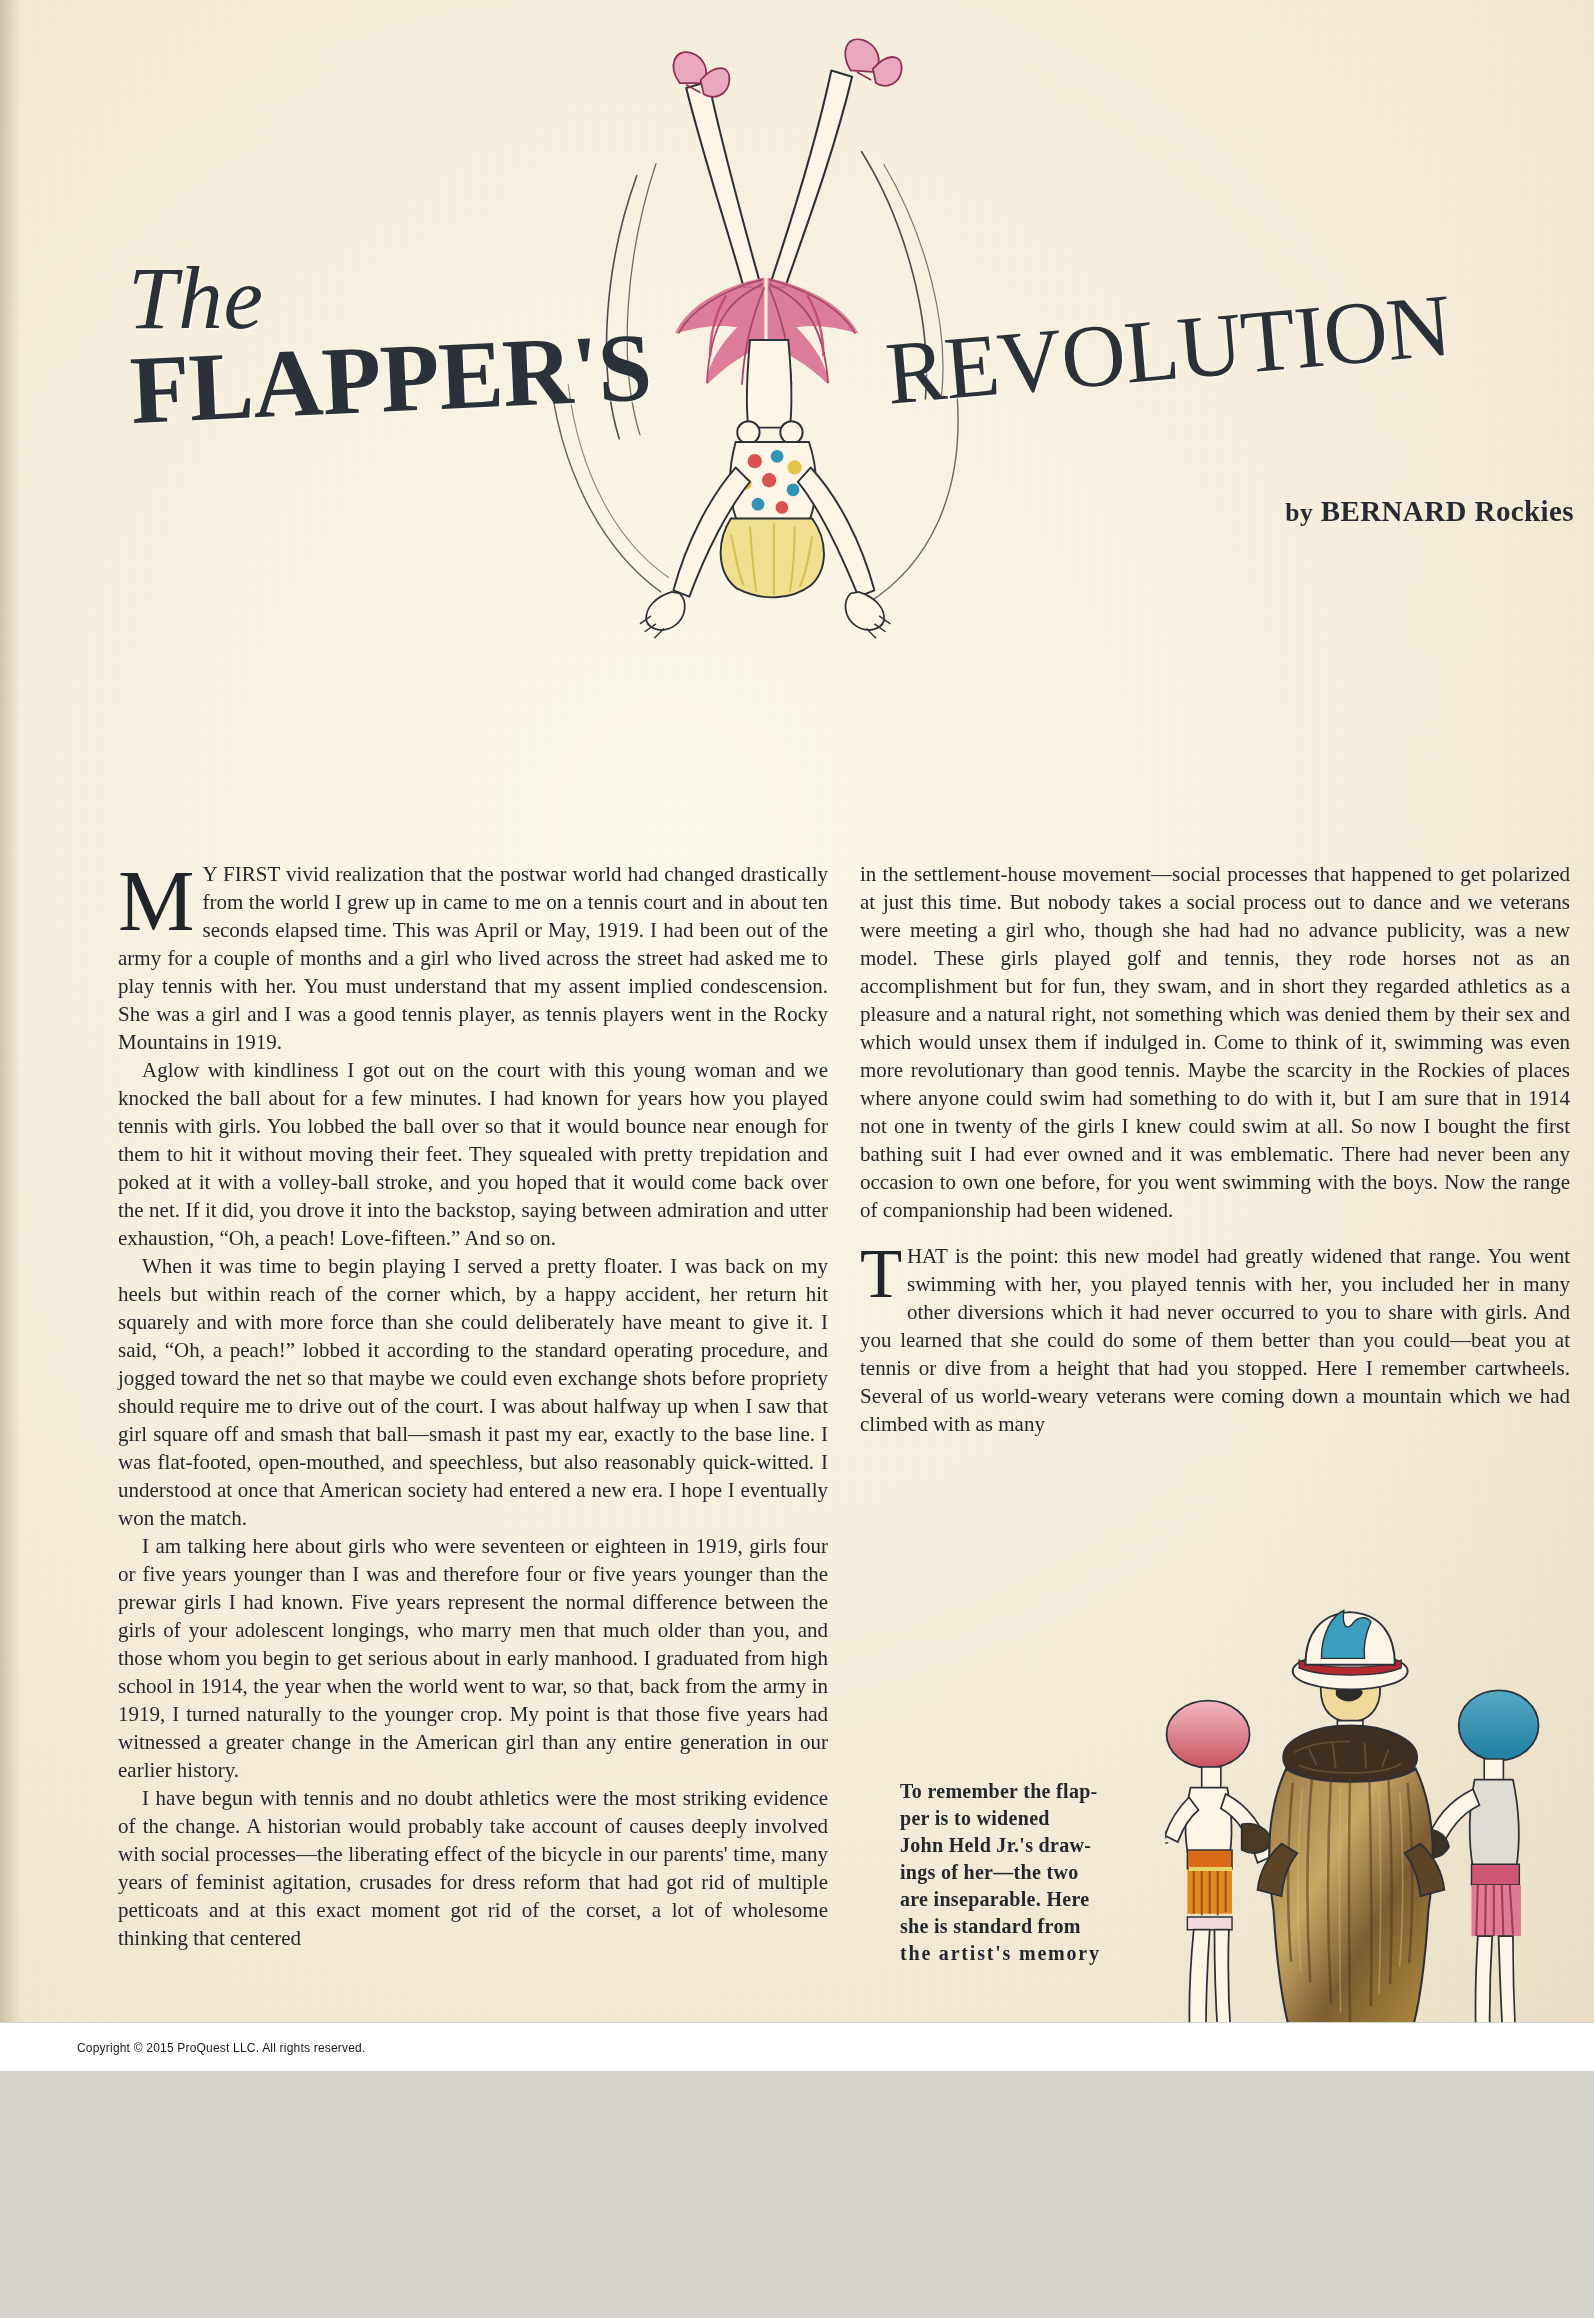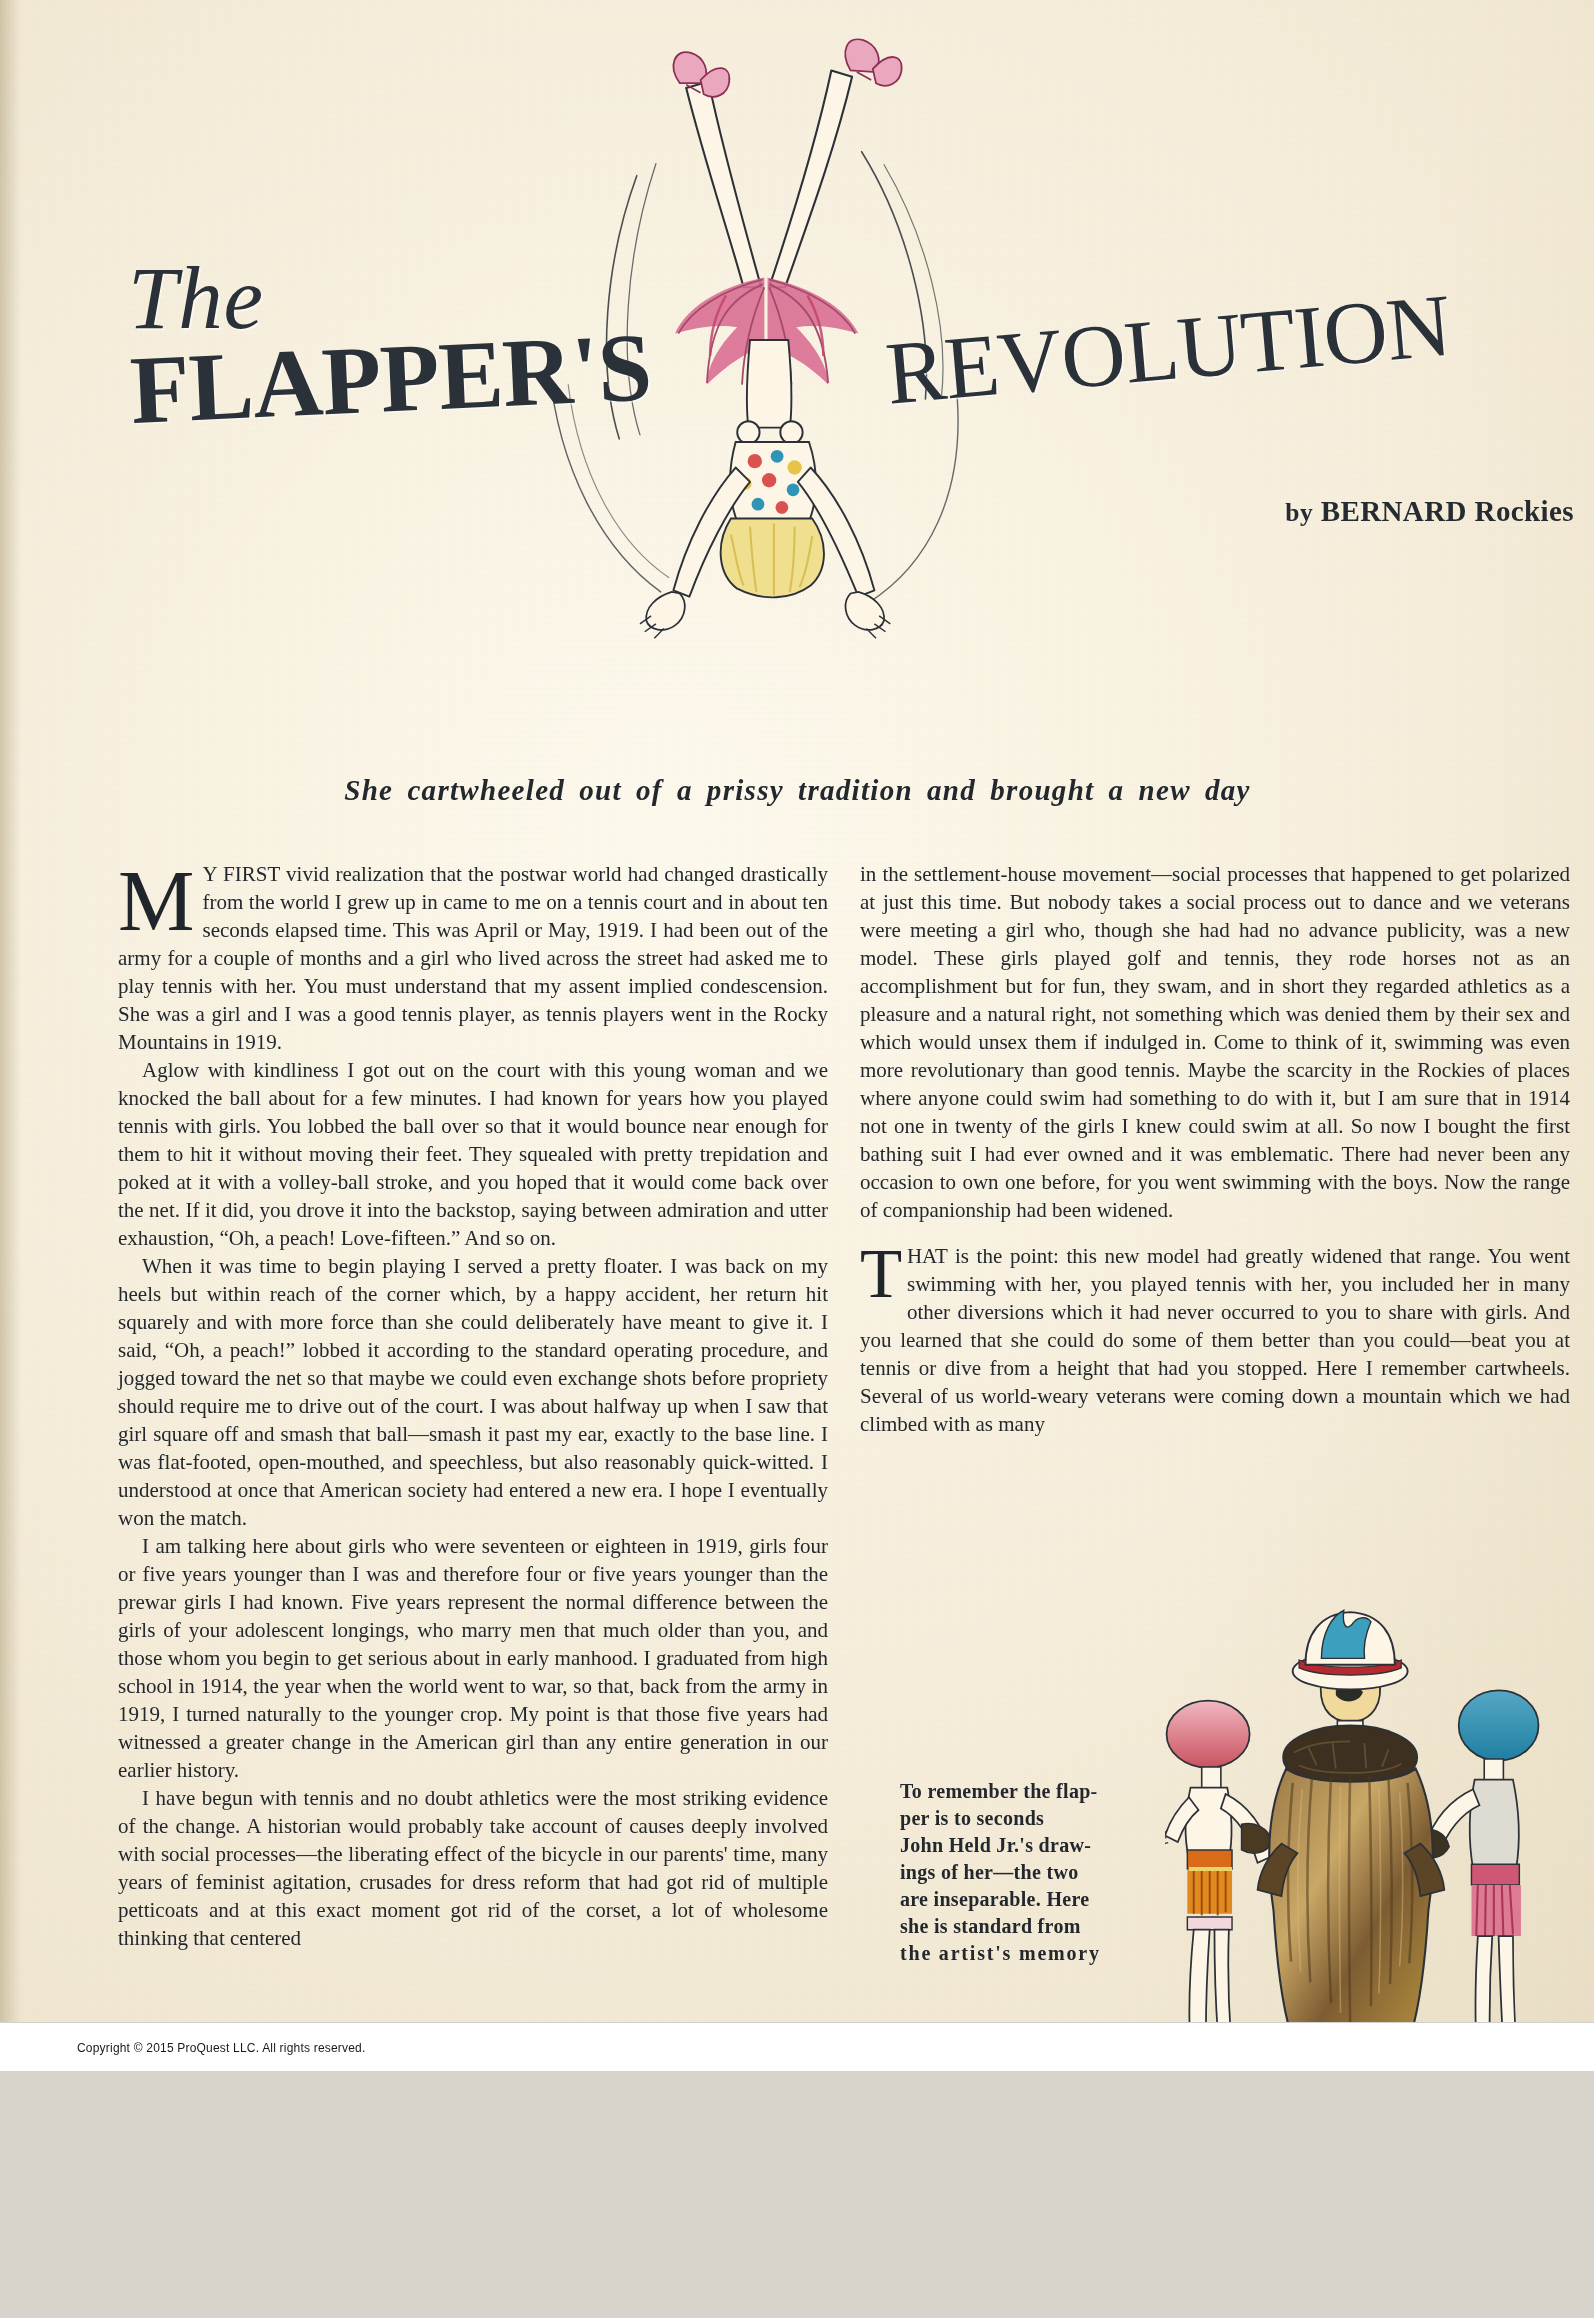--- a/index.html
+++ b/index.html
@@ -337,21 +337,20 @@
 
     <div class="title-the">The</div>
     <div class="title-flappers">FLAPPER'S</div>
     <div class="title-revolution">REVOLUTION</div>
 
     <div class="byline">
       <span class="by">by</span>
       <span>BERNARD Rockies</span>
     </div>
 
-    <div class="deck">She cartwheeled out of a prissy tradition and brought a new day</div>
   </div>
 
   <div class="col col-left">
     <p class="first dropcap-para">
       <span class="dropcap">M</span><span>Y FIRST vivid realization that the postwar world had changed drastically from the world I grew up in came to me on a tennis court and in about ten seconds elapsed time. This was April or May, 1919. I had been out of the army for a couple of months and a girl who lived across the street had asked me to play tennis with her. You must understand that my assent implied condescension. She was a girl and I was a good tennis player, as tennis players went in the Rocky Mountains in 1919.</span>
     </p>
     <p>Aglow with kindliness I got out on the court with this young woman and we knocked the ball about for a few minutes. I had known for years how you played tennis with girls. You lobbed the ball over so that it would bounce near enough for them to hit it without moving their feet. They squealed with pretty trepidation and poked at it with a volley-ball stroke, and you hoped that it would come back over the net. If it did, you drove it into the backstop, saying between admiration and utter exhaustion, “Oh, a peach! Love-fifteen.” And so on.</p>
     <p>When it was time to begin playing I served a pretty floater. I was back on my heels but within reach of the corner which, by a happy accident, her return hit squarely and with more force than she could deliberately have meant to give it. I said, “Oh, a peach!” lobbed it according to the standard operating procedure, and jogged toward the net so that maybe we could even exchange shots before propriety should require me to drive out of the court. I was about halfway up when I saw that girl square off and smash that ball—smash it past my ear, exactly to the base line. I was flat-footed, open-mouthed, and speechless, but also reasonably quick-witted. I understood at once that American society had entered a new era. I hope I eventually won the match.</p>
     <p>I am talking here about girls who were seventeen or eighteen in 1919, girls four or five years younger than I was and therefore four or five years younger than the prewar girls I had known. Five years represent the normal difference between the girls of your adolescent longings, who marry men that much older than you, and those whom you begin to get serious about in early manhood. I graduated from high school in 1914, the year when the world went to war, so that, back from the army in 1919, I turned naturally to the younger crop. My point is that those five years had witnessed a greater change in the American girl than any entire generation in our earlier history.</p>
     <p>I have begun with tennis and no doubt athletics were the most striking evidence of the change. A historian would probably take account of causes deeply involved with social processes—the liberating effect of the bicycle in our parents' time, many years of feminist agitation, crusades for dress reform that had got rid of multiple petticoats and at this exact moment got rid of the corset, a lot of wholesome thinking that centered</p>
@@ -359,21 +358,21 @@
 
   <div class="col col-right">
     <p class="first">in the settlement-house movement—social processes that happened to get polarized at just this time.  But nobody takes a social process out to dance and we veterans were meeting a girl who, though she had had no advance publicity, was a new model. These girls played golf and tennis, they rode horses not as an accomplishment but for fun, they swam, and in short they regarded athletics as a pleasure and a natural right, not something which was denied them by their sex and which would unsex them if indulged in. Come to think of it, swimming was even more revolutionary than good tennis. Maybe the scarcity in the Rockies of places where anyone could swim had something to do with it, but I am sure that in 1914 not one in twenty of the girls I knew could swim at all. So now I bought the first bathing suit I had ever owned and it was emblematic. There had never been any occasion to own one before, for you went swimming with the boys. Now the range of companionship had been widened.</p>
     <p class="first dropcap-para" style="margin-top:17.6px">
       <span class="dropcap dropcap-t">T</span><span>HAT is the point: this new model had greatly widened that range. You went swimming with her, you played tennis with her, you included her in many other diversions which it had never occurred to you to share with girls. And you learned that she could do some of them better than you could—beat you at tennis or dive from a height that had you stopped. Here I remember cartwheels. Several of us world-weary veterans were coming down a mountain which we had climbed with as many</span>
     </p>
   </div>
 
   <div class="caption">
     <div>To remember the flap-</div>
-    <div>per is to seconds</div>
+    <div>per is to widened</div>
     <div>John Held Jr.'s draw-</div>
     <div>ings of her—the two</div>
     <div>are inseparable. Here</div>
     <div>she is standard from</div>
     <div class="lastline">the artist's memory</div>
   </div>
 
   <svg class="flapper-group" viewBox="0 0 520 680">
     <defs>
       <linearGradient id="furg" x1="0" y1="0" x2="1" y2="1">

